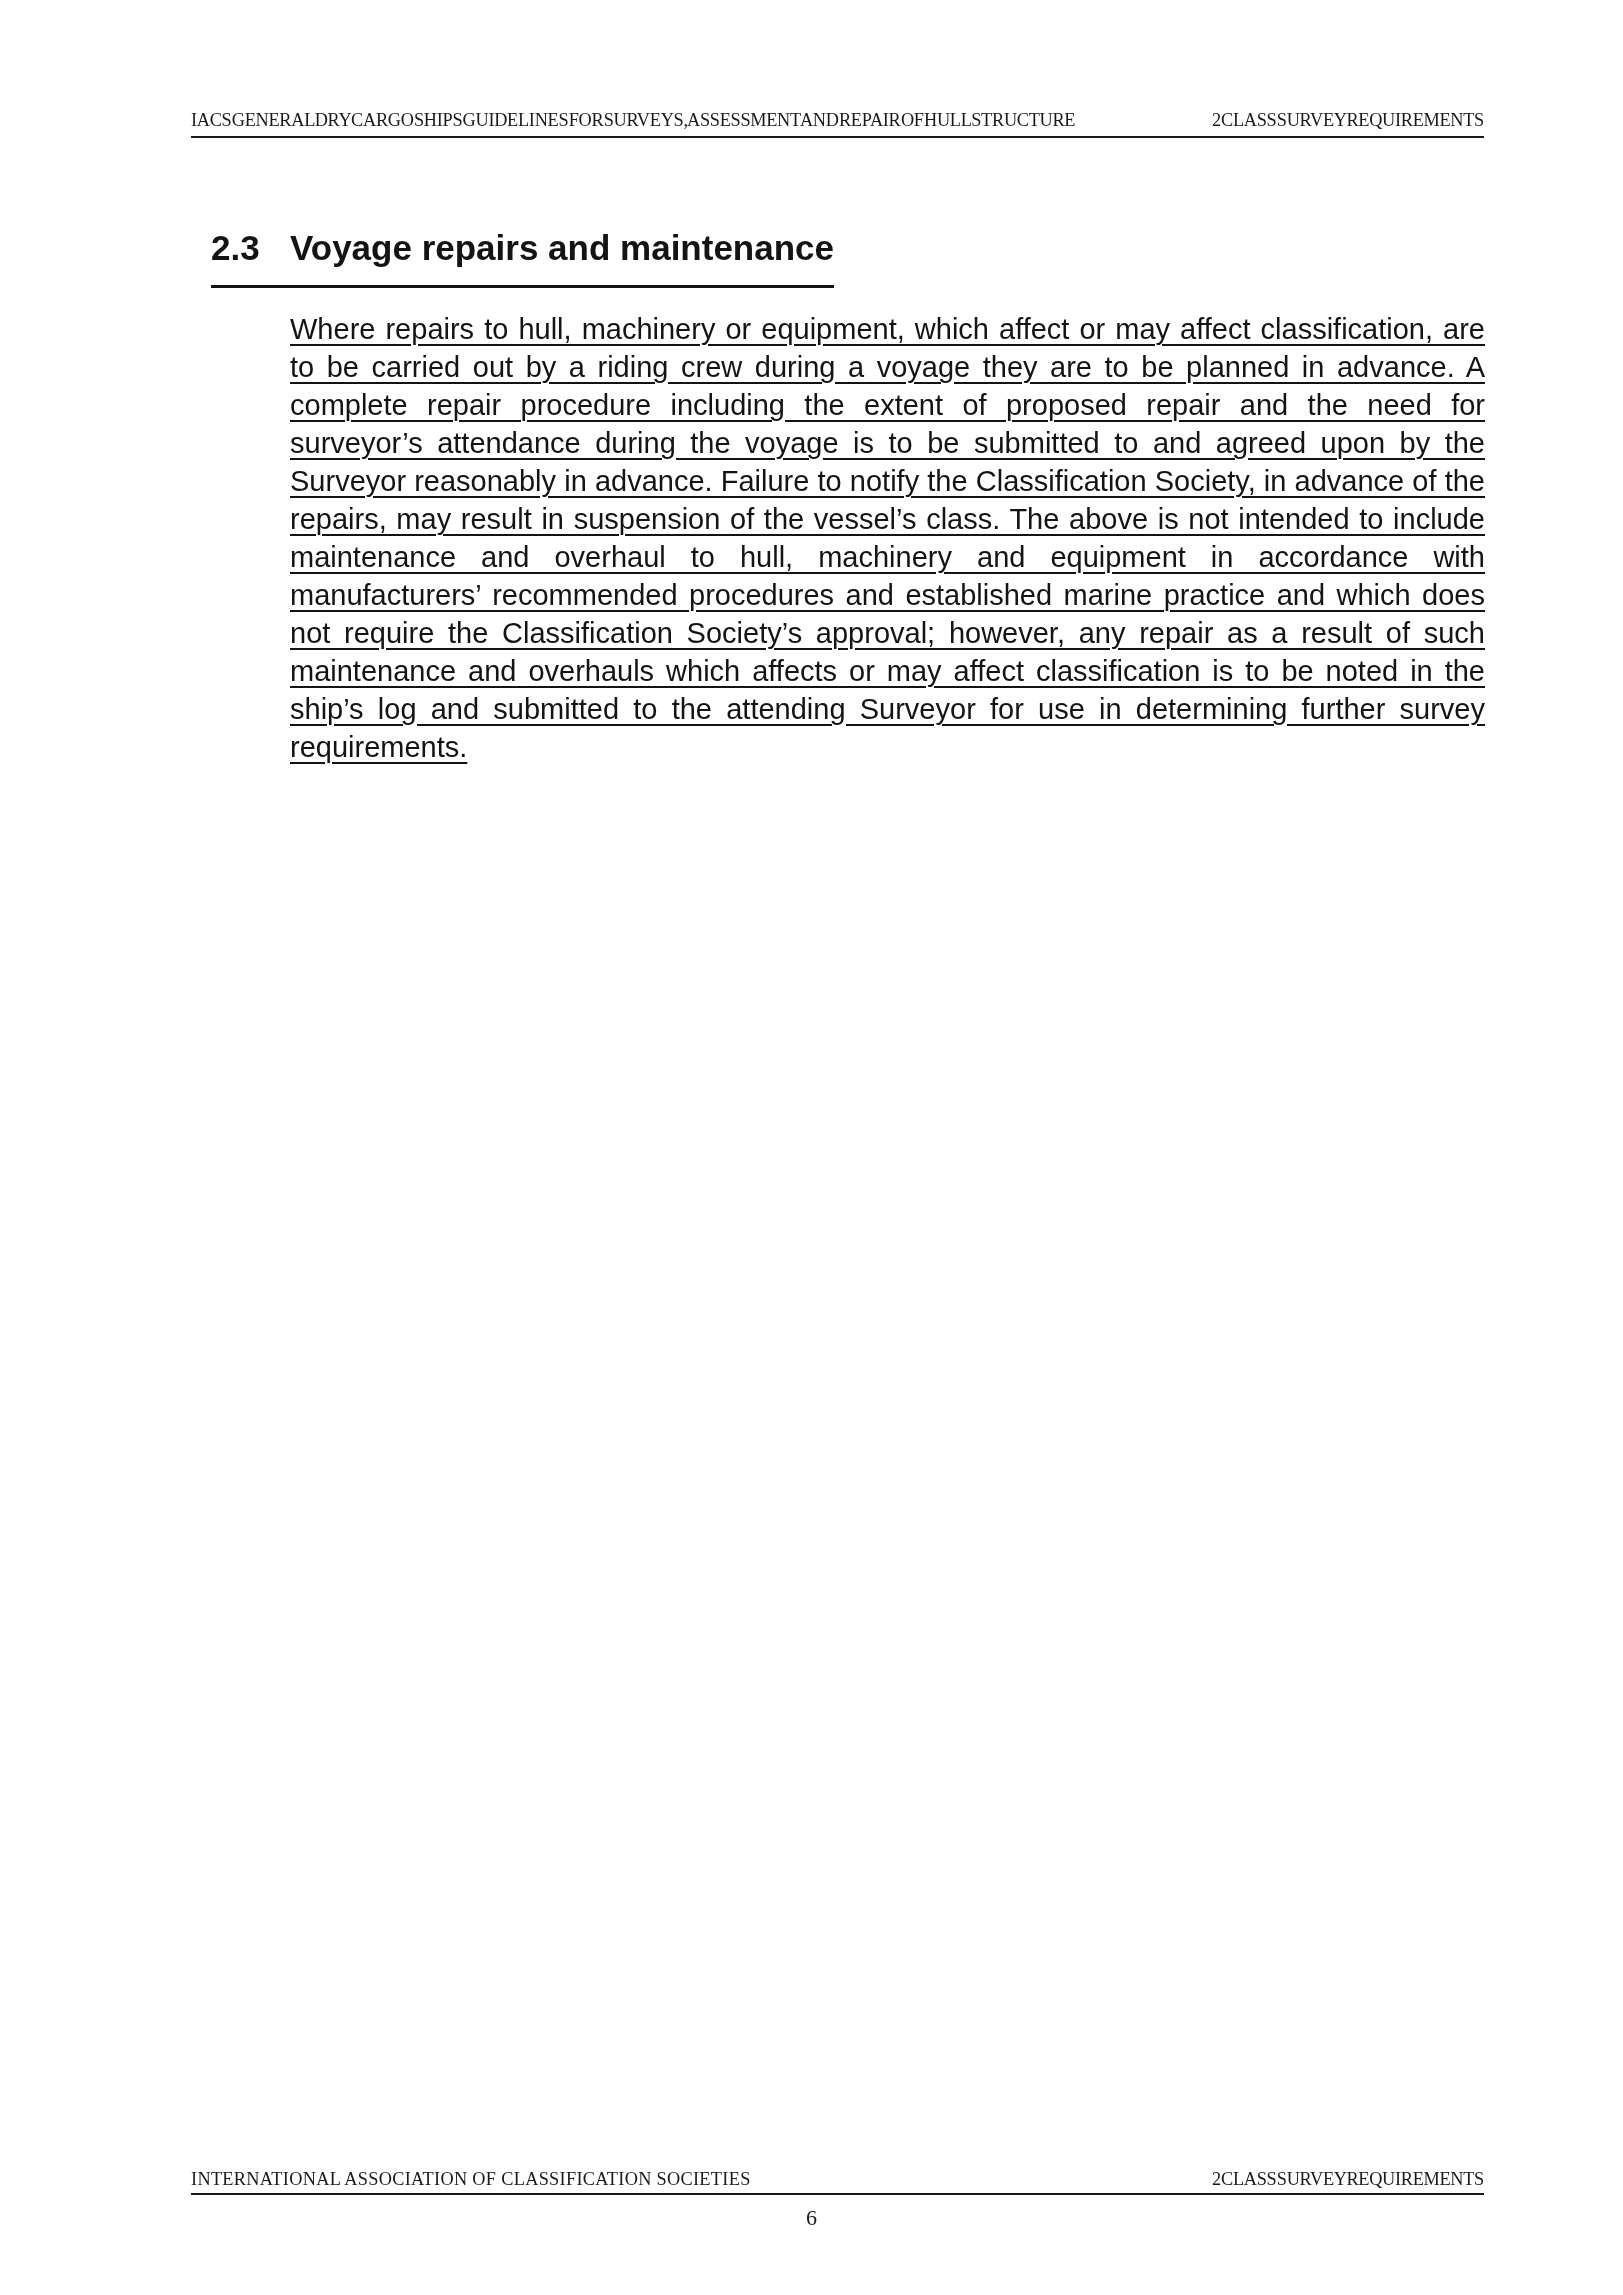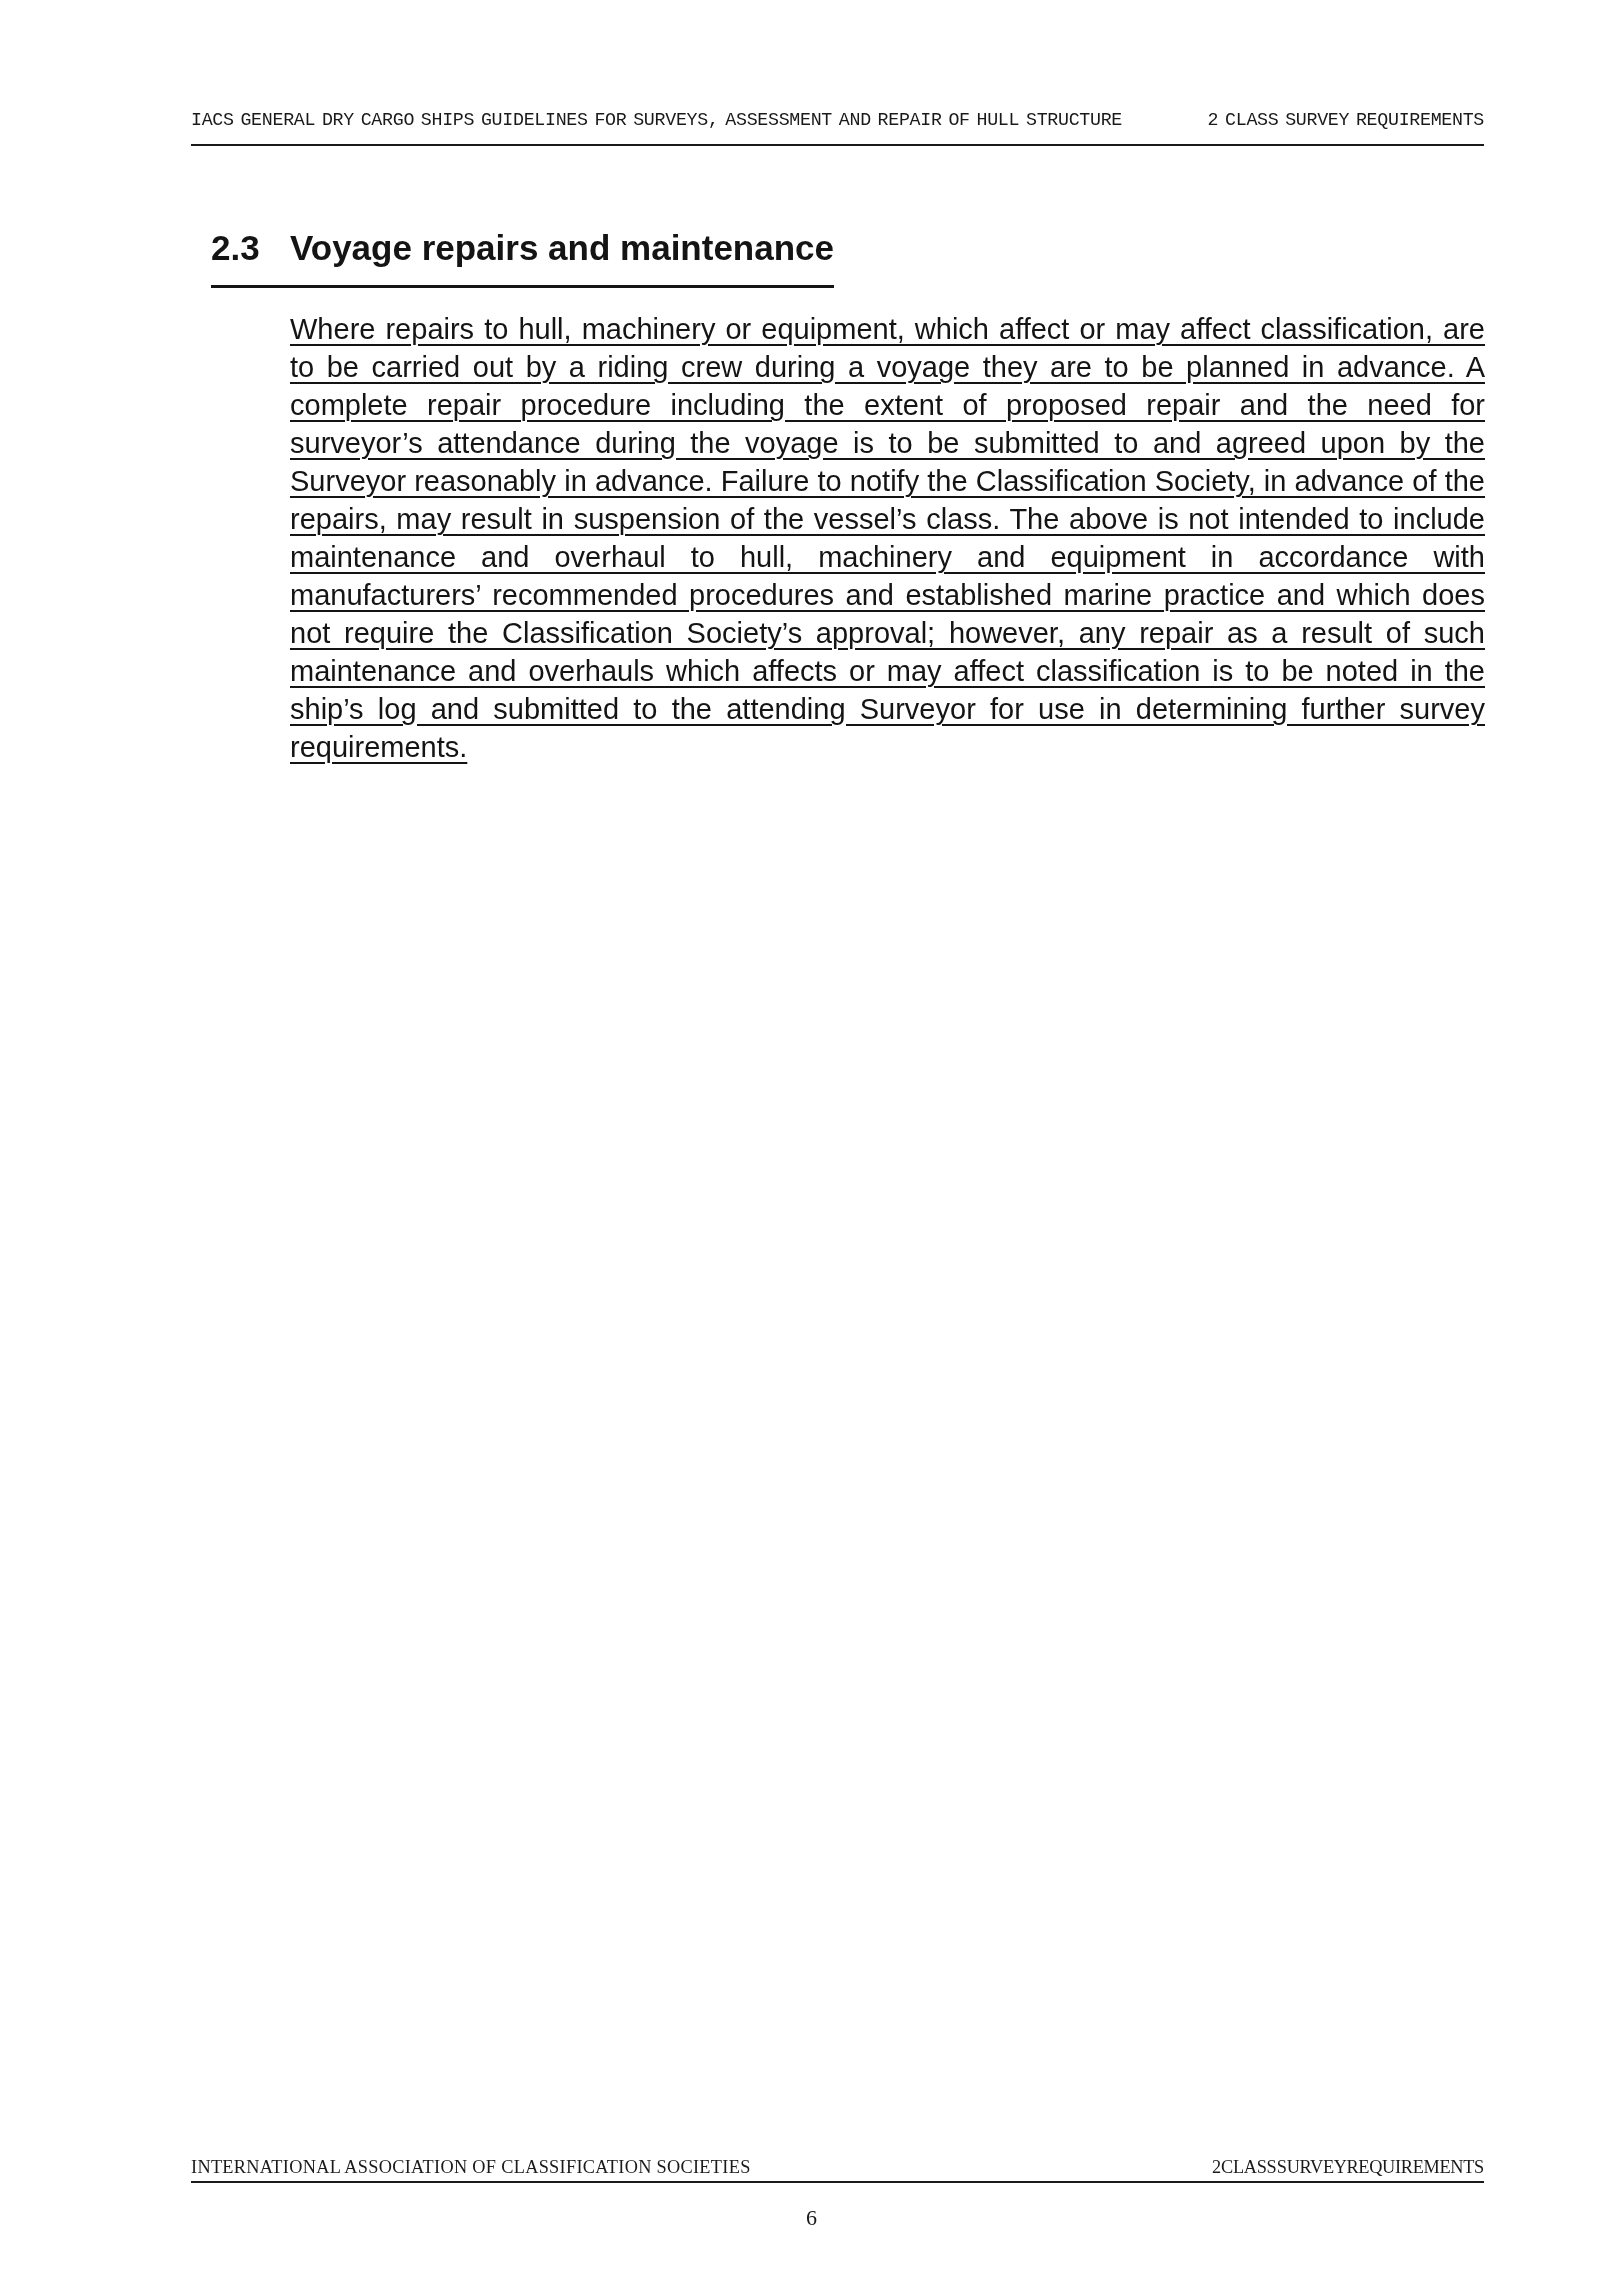--- a/index.html
+++ b/index.html
@@ -17,22 +17,22 @@
   
   .running-header {
     position: absolute;
     left: 191px;
     right: 139px;
     top: 110px;
     display: flex;
     justify-content: space-between;
     align-items: flex-end;
     border-bottom: 2px solid #1a1a1a;
-    padding-bottom: 14px;
-    font-family: Liberation Mono, monospace;
+    padding-bottom: 5px;
+    font-family: Liberation Serif, serif;
     font-size: 18.3px;
     letter-spacing: -0.3px;
     word-spacing: -3.9px;
     white-space: nowrap;
     color: #1a1a1a;
   }
   .running-header .hdr-right { margin-left: 26px; }
 
   
   .content {
@@ -85,21 +85,21 @@
     display: flex;
     justify-content: space-between;
     align-items: flex-end;
     border-bottom: 2px solid #1a1a1a;
     padding-bottom: 2.6px;
     font-family: "Liberation Serif", serif;
     font-size: 18.3px;
     color: #1a1a1a;
     white-space: nowrap;
   }
-  .running-footer .ftr-left { letter-spacing: 0.3px; }
+  .running-footer .ftr-left { letter-spacing: 0.3px; margin-top: 12px; }
   .running-footer .ftr-right { letter-spacing: -0.3px; word-spacing: -3.9px; }
 
   .page-number {
     position: absolute;
     left: 0;
     right: 0;
     top: 2205px;
     text-align: center;
     font-family: "Liberation Serif", serif;
     font-size: 22px;

